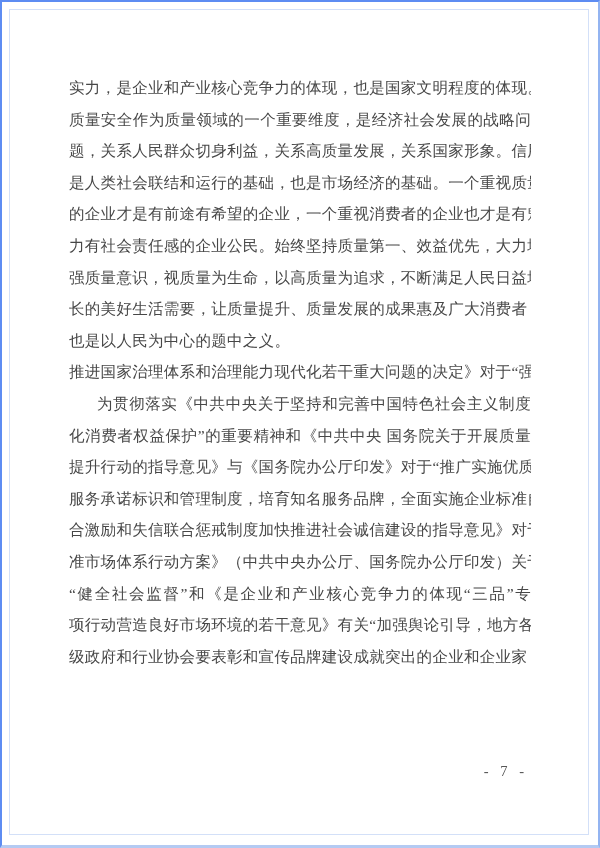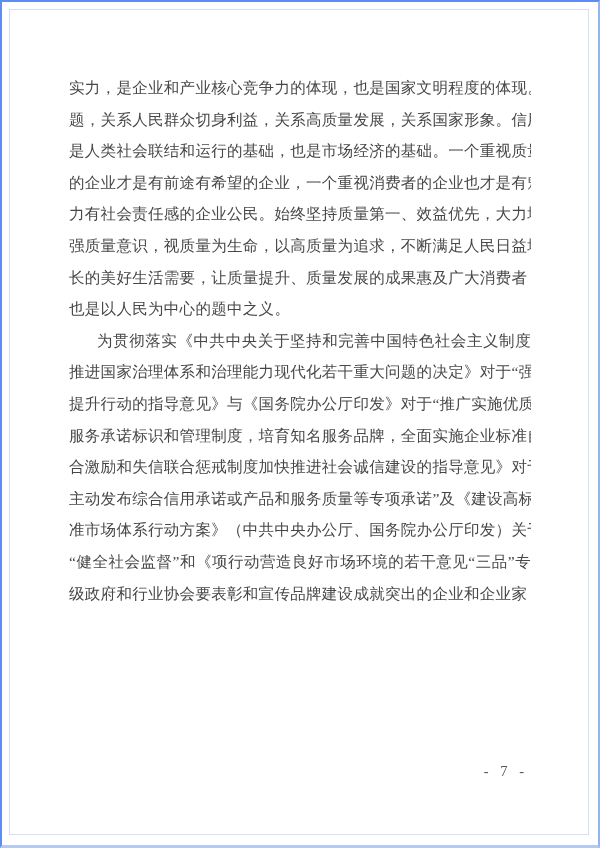--- a/index.html
+++ b/index.html
@@ -74,31 +74,33 @@
   }
 </style>
 </head>
 <body>
 
 <div class="outer-frame"></div>
 <div class="inner-frame"></div>
 
 <div class="doc-text" id="doc-text">
     <div class="text-line">实力，是企业和产业核心竞争力的体现，也是国家文明程度的体现。</div>
+    <div class="text-line">质量安全作为质量领域的一个重要维度，是经济社会发展的战略问</div>
     <div class="text-line">题，关系人民群众切身利益，关系高质量发展，关系国家形象。信用</div>
     <div class="text-line">是人类社会联结和运行的基础，也是市场经济的基础。一个重视质量</div>
     <div class="text-line">的企业才是有前途有希望的企业，一个重视消费者的企业也才是有魅</div>
     <div class="text-line">力有社会责任感的企业公民。始终坚持质量第一、效益优先，大力增</div>
     <div class="text-line">强质量意识，视质量为生命，以高质量为追求，不断满足人民日益增</div>
     <div class="text-line">长的美好生活需要，让质量提升、质量发展的成果惠及广大消费者，</div>
     <div class="text-line no-justify">也是以人民为中心的题中之义。</div>
+    <div class="text-line">推进国家治理体系和治理能力现代化若干重大问题的决定》对于“强</div>
     <div class="text-line indent">为贯彻落实《中共中央关于坚持和完善中国特色社会主义制度</div>
-    <div class="text-line">推进国家治理体系和治理能力现代化若干重大问题的决定》对于“强</div>
+    <div class="text-line">化消费者权益保护”的重要精神和《中共中央 国务院关于开展质量</div>
     <div class="text-line">提升行动的指导意见》与《国务院办公厅印发》对于“推广实施优质</div>
     <div class="text-line">服务承诺标识和管理制度，培育知名服务品牌，全面实施企业标准自</div>
     <div class="text-line">合激励和失信联合惩戒制度加快推进社会诚信建设的指导意见》对于</div>
-    <div class="text-line">主动发布综合信用承诺或产品和服务质量等专项承诺”及《建设高标</div>
     <div class="text-line">准市场体系行动方案》（中共中央办公厅、国务院办公厅印发）关于</div>
-    <div class="text-line">“健全社会监督”和《项行动营造良好市场环境的若干意见“三品”专</div>
+    <div class="text-line">“健全社会监督”和《是企业和产业核心竞争力的体现“三品”专</div>
+    <div class="text-line">项行动营造良好市场环境的若干意见》有关“加强舆论引导，地方各</div>
     <div class="text-line">级政府和行业协会要表彰和宣传品牌建设成就突出的企业和企业家，</div>
   </div>
 
 <div class="page-number">- 7 -</div>
 
 </body></html>

